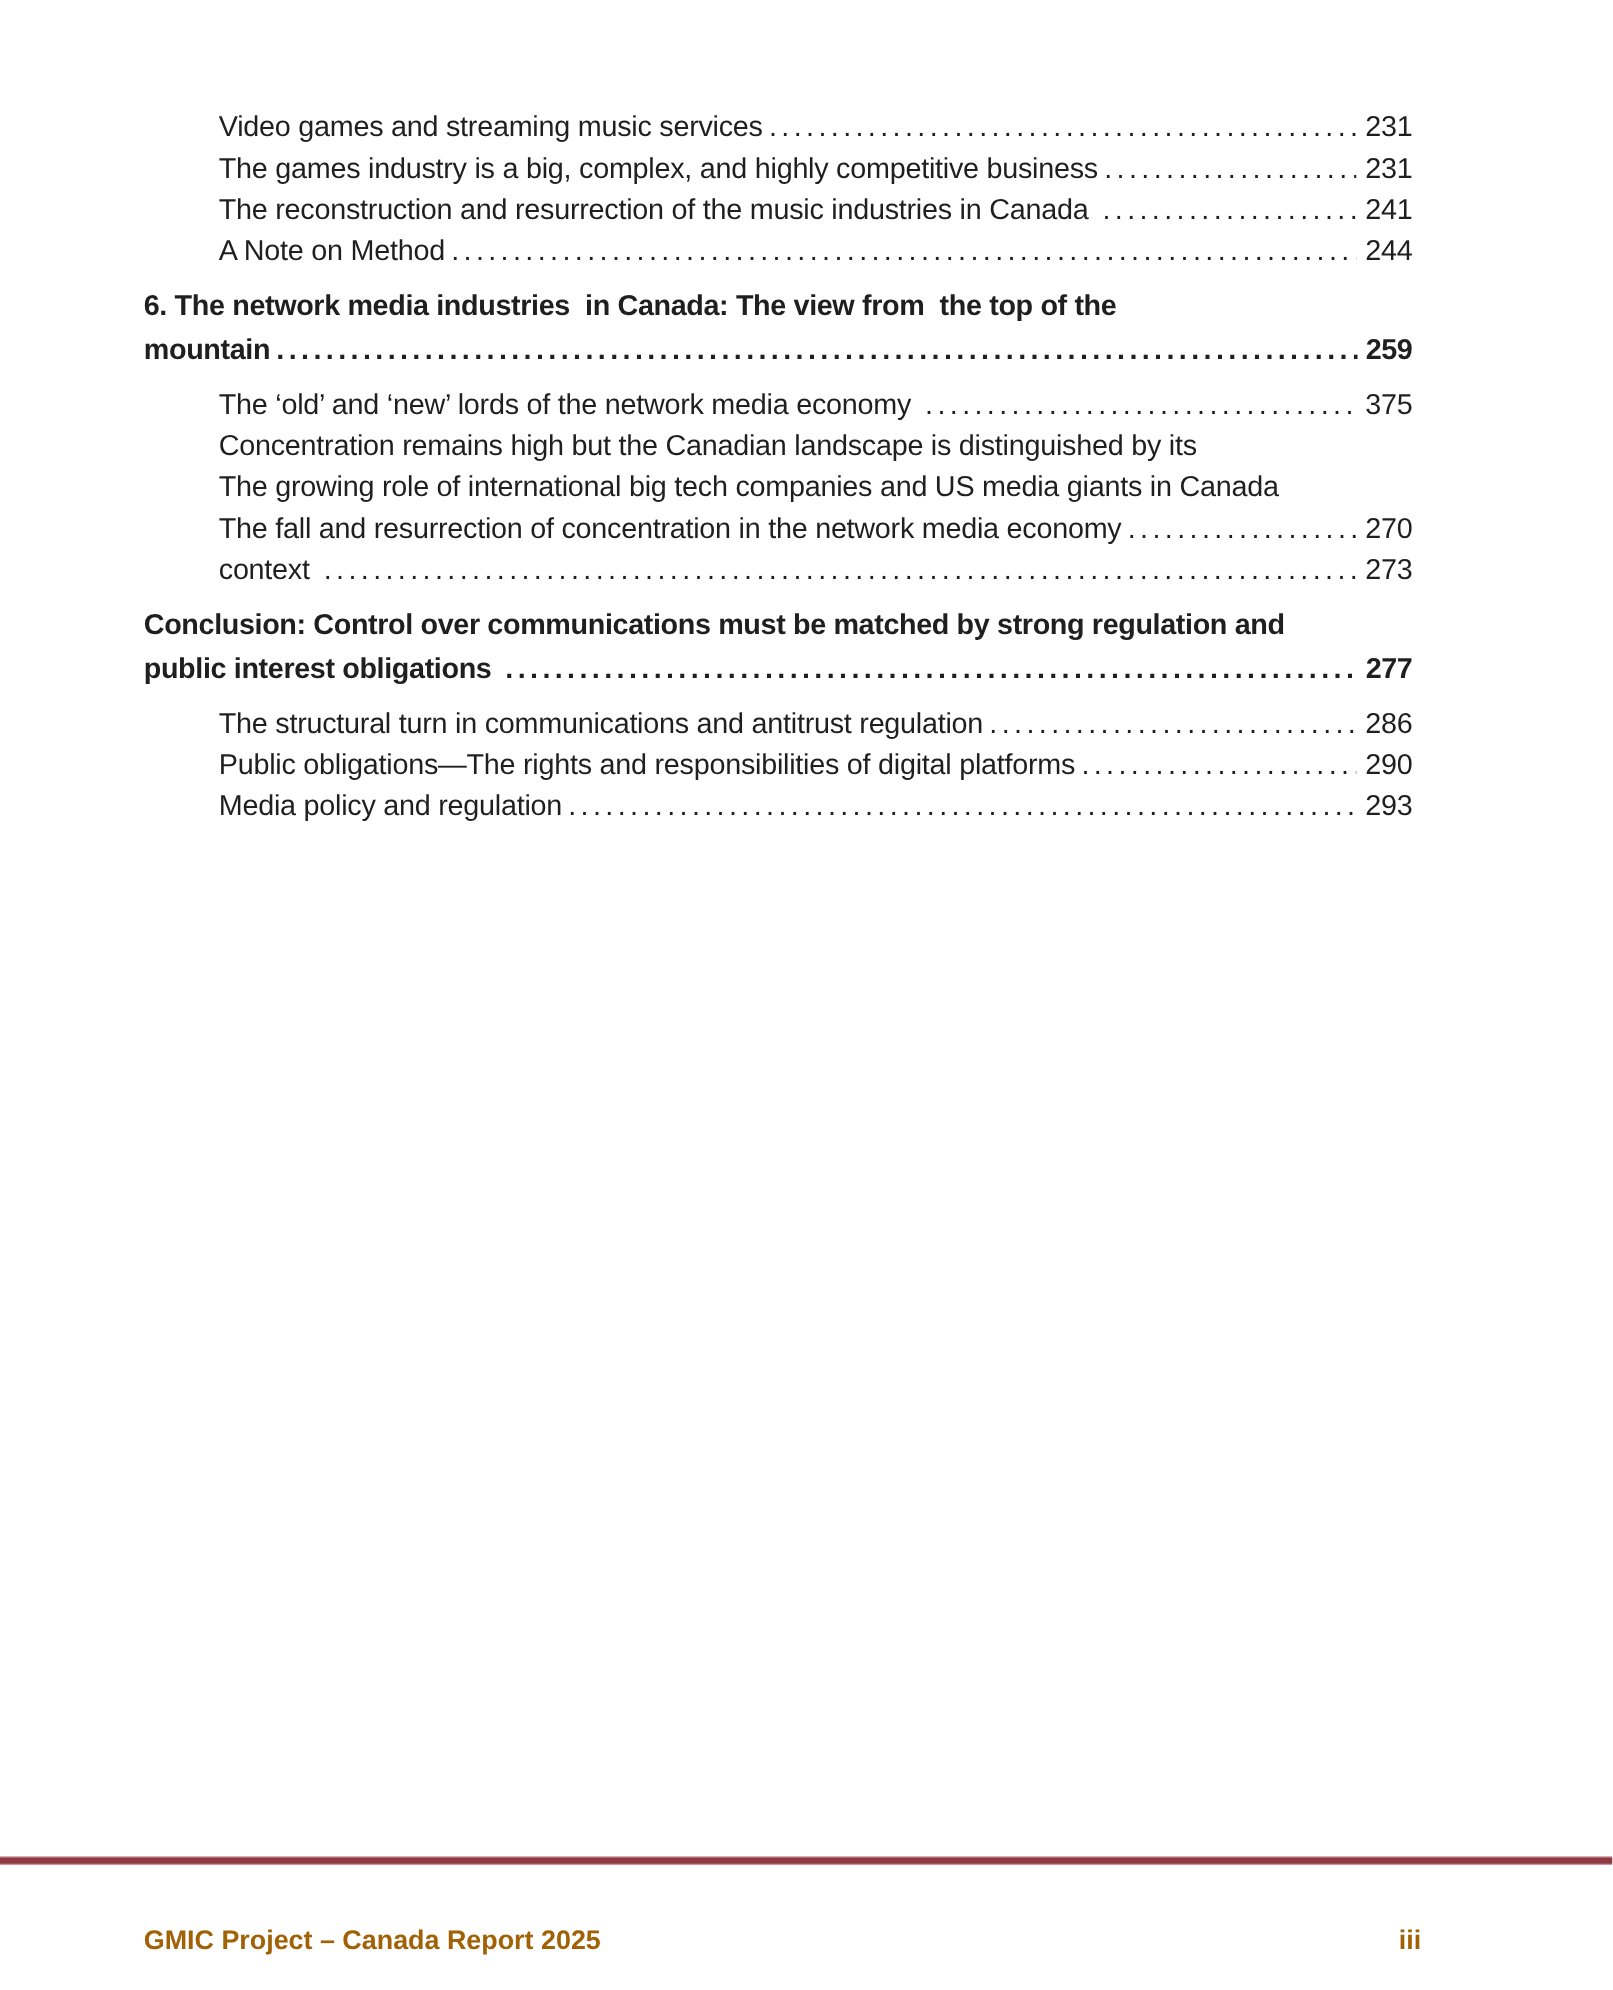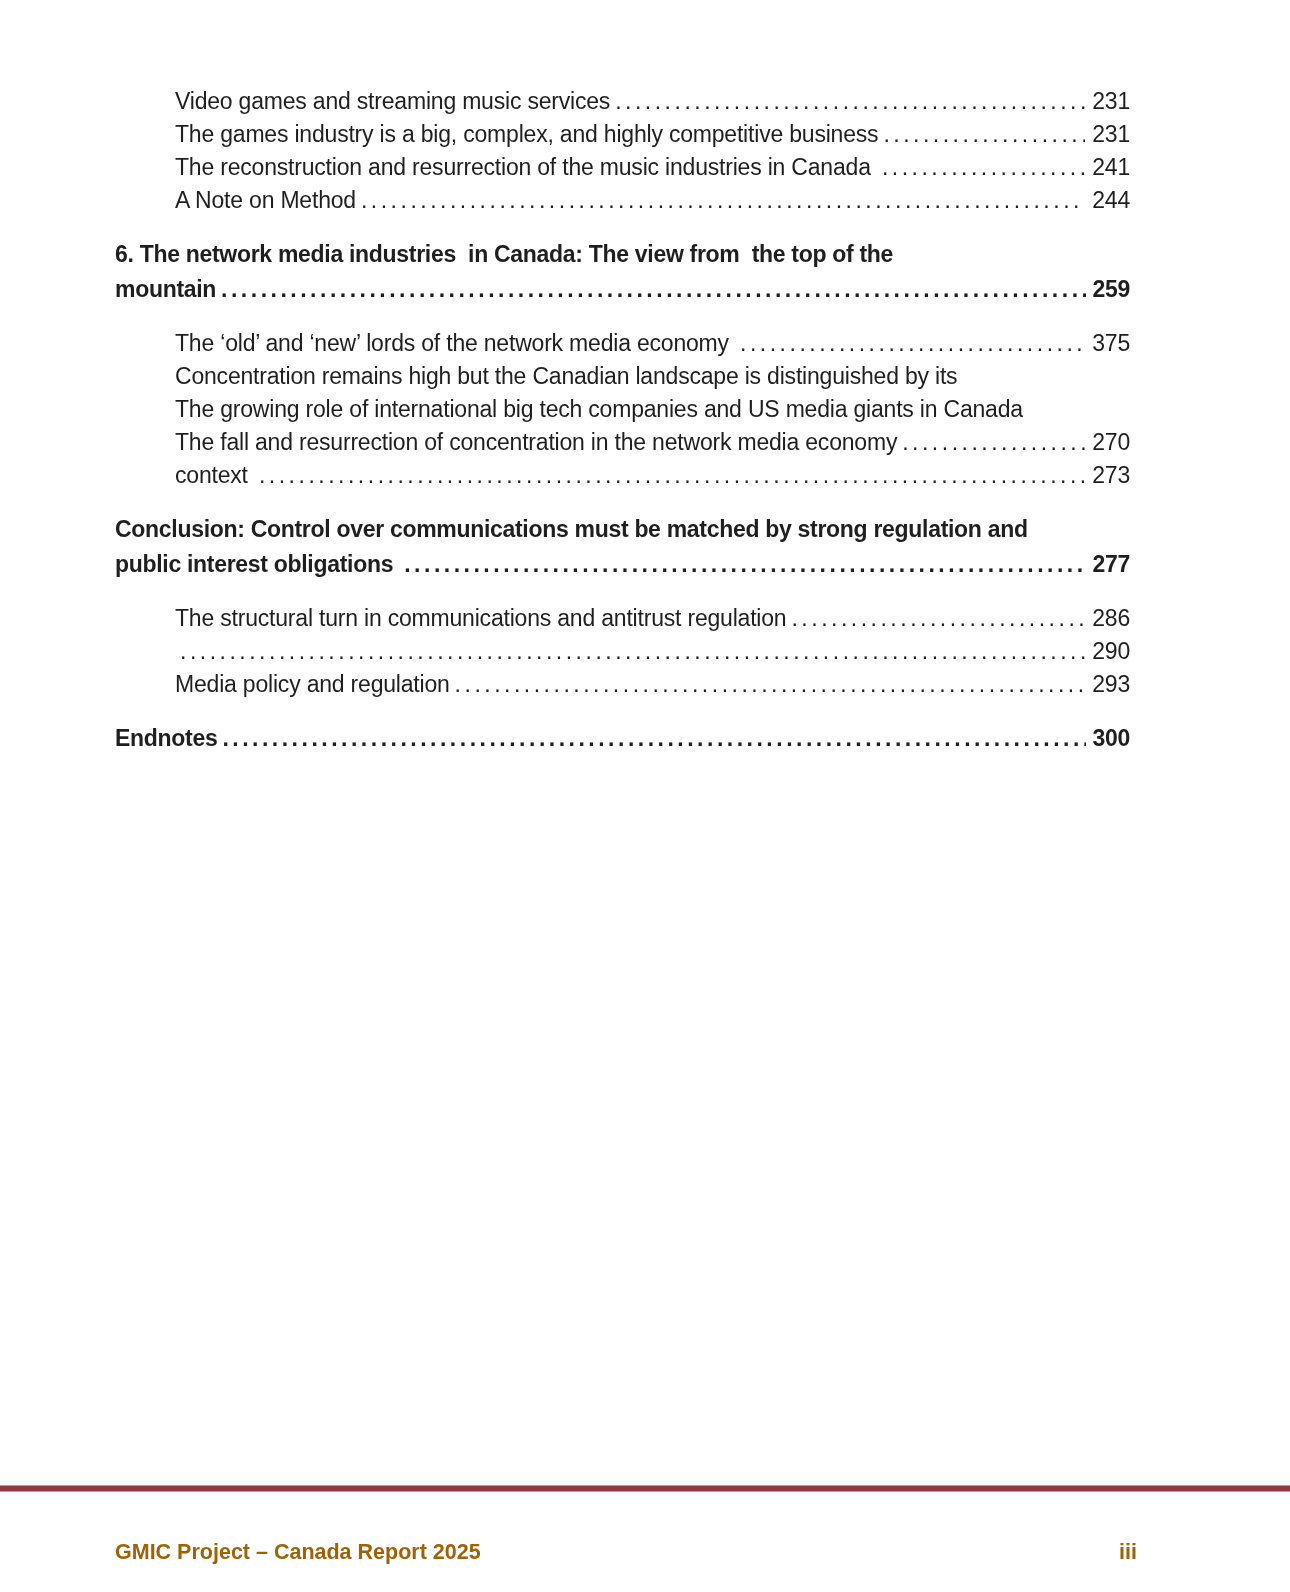--- a/index.html
+++ b/index.html
@@ -24,21 +24,21 @@
     font-size: 23px;
     line-height: 33px;
     letter-spacing: -0.2px;
   }
   .row.sub { padding-left: 60px; }
   .row.h {
     font-weight: 700;
     line-height: 35px;
     letter-spacing: -0.3px;
   }
-  .row.gap { margin-top: 20px; }
+  .row.gap { margin-top: 10px; }
   .t { white-space: pre; flex: 0 1 auto; }
   .dots {
     flex: 1 1 0;
     min-width: 0;
     overflow: hidden;
     white-space: nowrap;
     margin: 0 2px 0 5px;
     font-weight: 400;
   }
   .row.h .dots { font-weight: 700; }
@@ -150,35 +150,31 @@
       <span class="pg">277</span>
     </div>
 
     <div class="row sub gap">
       <span class="t">The structural turn in communications and antitrust regulation</span>
       <span class="dots"></span>
       <span class="pg">286</span>
     </div>
 
     <div class="row sub">
+      <span class="t">Public obligations—The rights and responsibilities of digital platforms</span>
       <span class="dots"></span>
       <span class="pg">290</span>
     </div>
 
     <div class="row sub">
       <span class="t">Media policy and regulation</span>
       <span class="dots"></span>
       <span class="pg">293</span>
     </div>
 
-    <div class="row h gap">
-      <span class="t">Endnotes</span>
-      <span class="dots"></span>
-      <span class="pg">300</span>
-    </div>
 
   </div>
 
   <div class="rule" style="background: rgb(142, 58, 66);"></div>
 
   <div class="footer">
     <span>GMIC Project – Canada Report 2025</span>
     <span>iii</span>
   </div>
 

